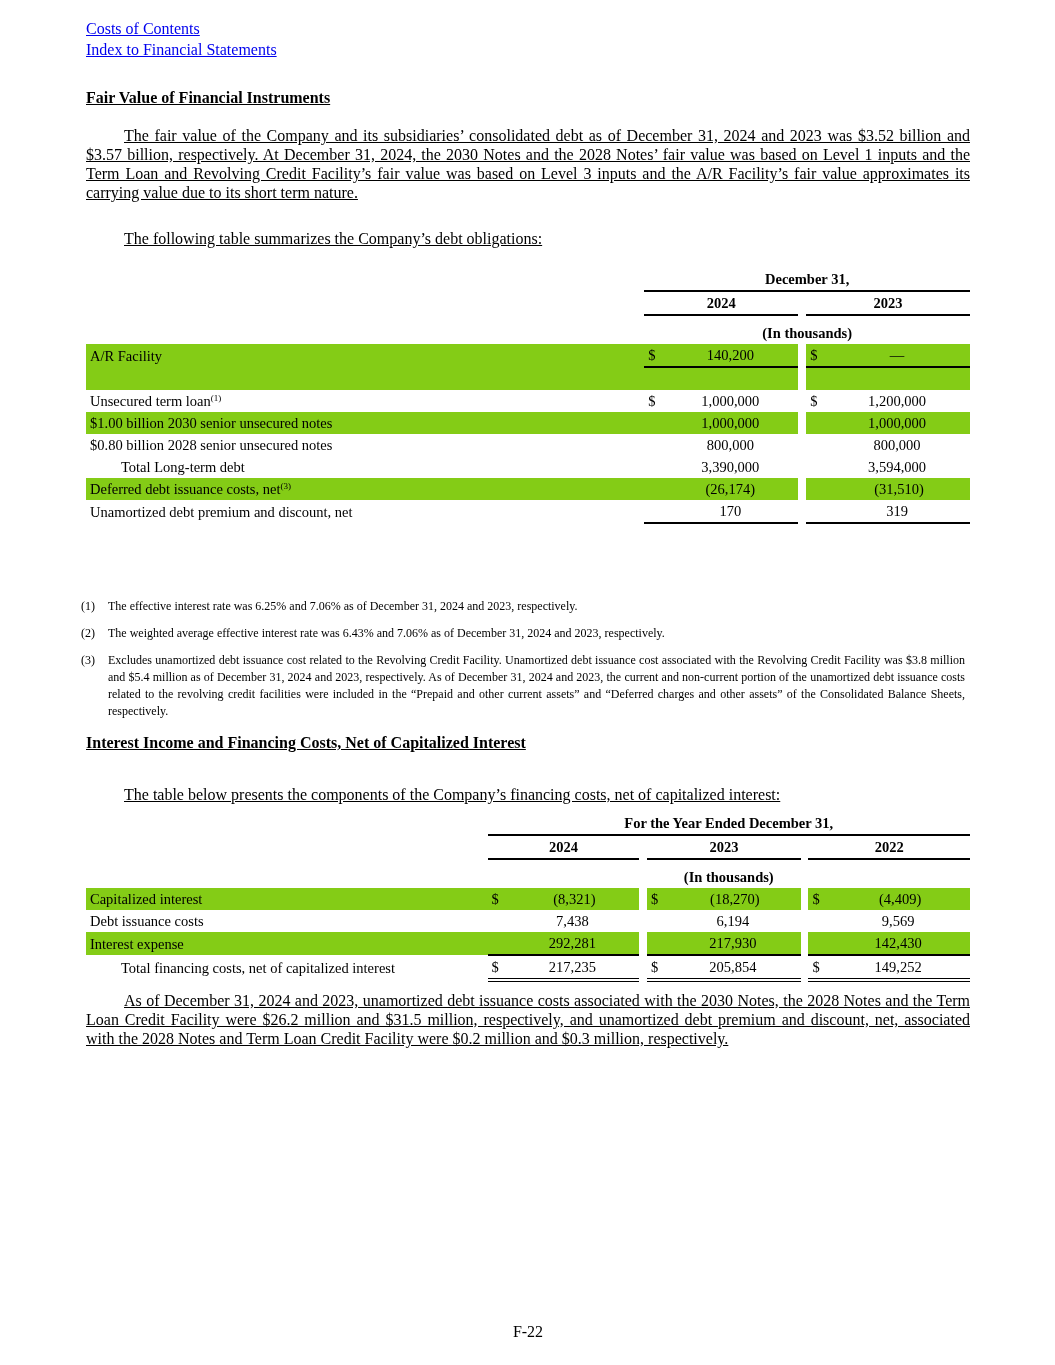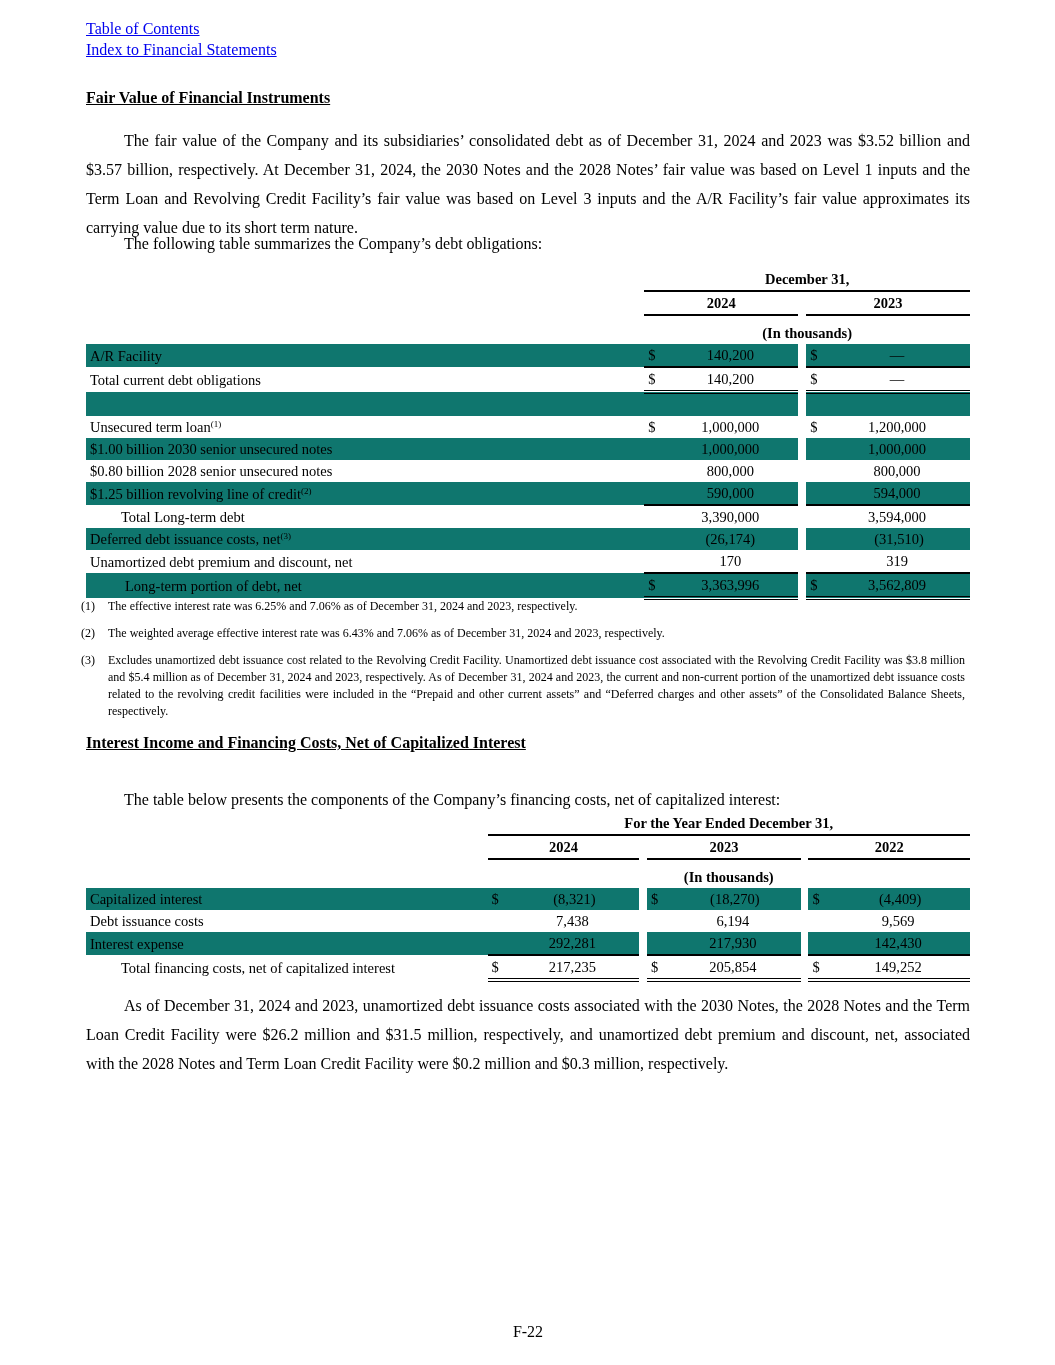--- a/index.html
+++ b/index.html
@@ -4,26 +4,26 @@
 <style>
   html, body { margin: 0; padding: 0; background: #ffffff; }
   body {
     width: 1055px; height: 1365px; position: relative; overflow: hidden;
     font-family: "Liberation Serif", "DejaVu Serif", serif; color: #000;
   }
   .page { position: absolute; left: 86px; top: 0; width: 884px; }
   .nav-link { display: block; color: #0000ee; text-decoration: underline; font-size: 16px; line-height: 20.5px; }
   .nav { position: absolute; top: 19px; left: 0; }
   .heading { position: absolute; left: 0; font-weight: bold; text-decoration: underline; font-size: 16px; }
-  .para { position: absolute; left: 0; width: 884px; font-size: 16px; line-height: 29px; text-align: justify; }
+  .para { position: absolute; left: 0; width: 884px; font-size: 16px; line-height: 19px; text-align: justify; text-decoration: underline; }
   .indent { text-indent: 38px; }
 
   table.fin { position: absolute; left: 0; width: 884px; border-collapse: collapse; font-size: 14.5px; }
   table.fin td { padding: 0 4px; height: 22px; line-height: 18px; white-space: nowrap; }
-  tr.shade td { background: #0f766e; }
+  tr.shade td { background: #84cc16; }
   td.label { padding-left: 4px; }
   td.lbl-indent1 { padding-left: 35px !important; }
   td.lbl-indent2 { padding-left: 39px !important; }
   td.cur { text-align: left; width: 10px; }
   td.num { text-align: center; }
   td.gap { width: 8px; padding: 0 !important; background: #fff !important; }
   tr.hdr td { background: #fff; font-weight: bold; text-align: center; }
   .bb { border-bottom: 2px solid #000; }
   .dbl { border-bottom: 4px double #000; }
   sup { font-size: 9px; vertical-align: 5px; line-height: 0; }
@@ -33,21 +33,21 @@
   .note .num { width: 27px; flex: 0 0 27px; }
   .note .txt { flex: 1; text-align: justify; }
   .page-num { position: absolute; top: 1323px; left: 0; width: 884px; text-align: center; font-size: 16px; }
 </style>
 </head>
 <body>
 
 <div class="page">
 
   <div class="nav">
-    <a class="nav-link">Table of Contents</a>
+    <a class="nav-link">Costs of Contents</a>
     <a class="nav-link">Index to Financial Statements</a>
   </div>
 
   <div class="heading" style="top:89px;">Fair Value of Financial Instruments</div>
 
   <div class="para indent" style="top:126px;">The fair value of the Company and its subsidiaries’ consolidated debt as of December 31, 2024 and 2023 was $3.52 billion and $3.57 billion, respectively. At December 31, 2024, the 2030 Notes and the 2028 Notes’ fair value was based on Level 1 inputs and the Term Loan and Revolving Credit Facility’s fair value was based on Level 3 inputs and the A/R Facility’s fair value approximates its carrying value due to its short term nature.</div>
 
   <div class="para indent" style="top:229px;">The following table summarizes the Company’s debt obligations:</div>
 
   <table class="fin" style="top:268px;">
@@ -76,28 +76,20 @@
     </tr>
 
     <tr class="shade">
       <td class="label">A/R Facility</td>
       <td class="cur bb">$</td>
       <td class="num bb">140,200</td>
       <td class="gap"></td>
       <td class="cur bb">$</td>
       <td class="num bb">—</td>
     </tr>
-    <tr>
-      <td class="label">Total current debt obligations</td>
-      <td class="cur dbl">$</td>
-      <td class="num dbl">140,200</td>
-      <td class="gap"></td>
-      <td class="cur dbl">$</td>
-      <td class="num dbl">—</td>
-    </tr>
     <tr class="shade">
       <td></td>
           <td></td>
           <td></td>
           <td class="gap"></td>
           <td></td>
           <td></td>
     </tr>
     <tr>
       <td class="label"><span>Unsecured term loan</span><sup>(1)</sup></td>
@@ -116,28 +108,20 @@
       <td class="num">1,000,000</td>
     </tr>
     <tr>
       <td class="label">$0.80 billion 2028 senior unsecured notes</td>
       <td class="cur"></td>
       <td class="num">800,000</td>
       <td class="gap"></td>
       <td class="cur"></td>
       <td class="num">800,000</td>
     </tr>
-    <tr class="shade">
-      <td class="label"><span>$1.25 billion revolving line of credit</span><sup>(2)</sup></td>
-      <td class="cur bb"></td>
-      <td class="num bb">590,000</td>
-      <td class="gap"></td>
-      <td class="cur bb"></td>
-      <td class="num bb">594,000</td>
-    </tr>
     <tr>
       <td class="label lbl-indent1">Total Long-term debt</td>
       <td class="cur"></td>
       <td class="num">3,390,000</td>
       <td class="gap"></td>
       <td class="cur"></td>
       <td class="num">3,594,000</td>
     </tr>
     <tr class="shade">
       <td class="label"><span>Deferred debt issuance costs, net</span><sup>(3)</sup></td>
@@ -147,28 +131,20 @@
       <td class="cur"></td>
       <td class="num" style="padding-right:0">(31,510)</td>
     </tr>
     <tr>
       <td class="label">Unamortized debt premium and discount, net</td>
       <td class="cur bb"></td>
       <td class="num bb">170</td>
       <td class="gap"></td>
       <td class="cur bb"></td>
       <td class="num bb">319</td>
-    </tr>
-    <tr class="shade">
-      <td class="label lbl-indent2">Long-term portion of debt, net</td>
-      <td class="cur dbl">$</td>
-      <td class="num dbl">3,363,996</td>
-      <td class="gap"></td>
-      <td class="cur dbl">$</td>
-      <td class="num dbl">3,562,809</td>
     </tr>
   </tbody>
     </table>
 
   <div class="notes" style="top:598px; left:-5px;">
     <div class="note">
       <span class="num">(1)</span>
       <span class="txt">The effective interest rate was 6.25% and 7.06% as of December 31, 2024 and 2023, respectively.</span>
     </div>
     <div class="note">

